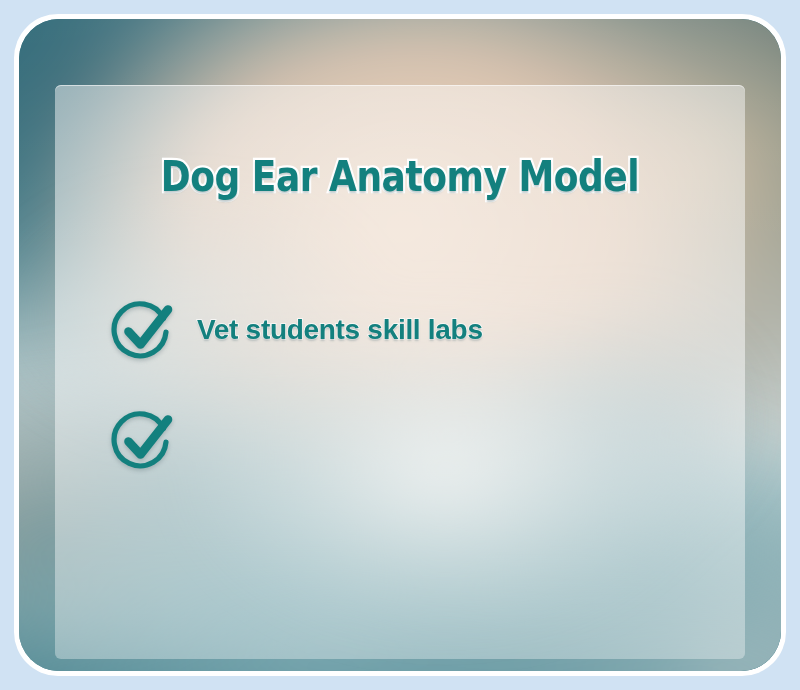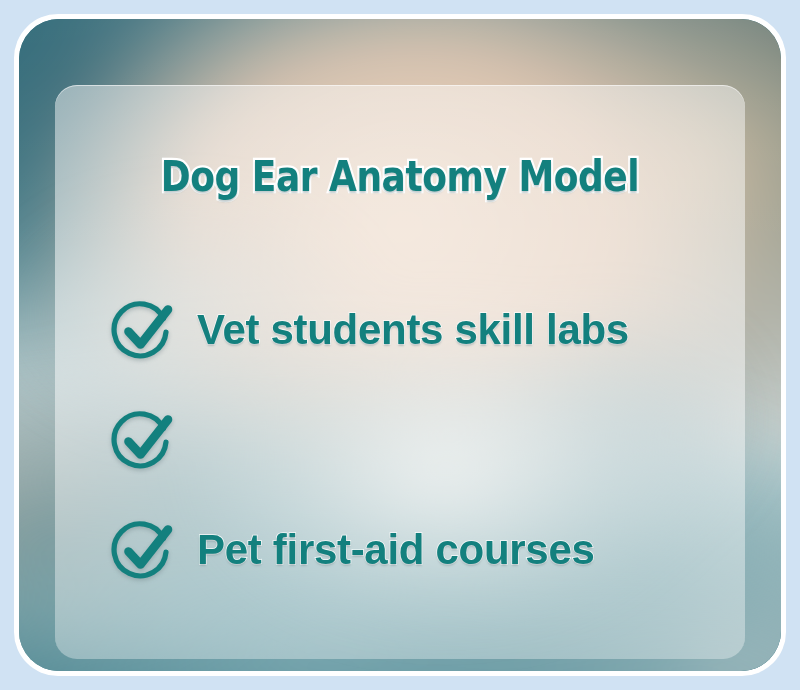--- a/index.html
+++ b/index.html
@@ -64,21 +64,21 @@
   #photo .l-tint {
     filter:none;
     background:linear-gradient(180deg, rgba(255,255,255,0.05), rgba(255,255,255,0) 40%);
   }
 
   
   #panel {
     position:absolute;
     left:41px; top:71px;
     width:690px; height:574px;
-    border-radius:22px;
+    border-radius:6px;
     background:linear-gradient(180deg,
         rgba(255,255,255,0.46) 0%,
         rgba(255,255,255,0.52) 38%,
         rgba(255,255,255,0.44) 74%,
         rgba(255,255,255,0.34) 100%);
     box-shadow:inset 0 1px 0 rgba(255,255,255,0.55);
     padding-left:44px;
   }
 
   
@@ -116,21 +116,21 @@
     flex:0 0 auto;
     width:64px; height:64px;
     margin-right:22px;
     filter:drop-shadow(0 2px 2px rgba(110,130,135,0.45));
   }
   .check-icon svg { display:block; width:64px; height:64px; }
 
   .bullet-label {
     font-family:"Liberation Sans", sans-serif;
     font-weight:bold;
-    font-size:42px;
+    font-size:28px;
     line-height:1;
     color:#13807e;
     -webkit-text-stroke:1.6px rgba(255,255,255,0.85);
     paint-order:stroke fill;
     text-shadow:0 2px 2px rgba(120,140,145,0.4);
     white-space:nowrap;
     letter-spacing:-0.3px;
   }
 </style>
 </head>
@@ -164,26 +164,17 @@
 
         <div class="bullet">
           <span class="check-icon">
             <svg viewBox="0 0 64 64">
               <path d="M52.5 20.5 A26 26 0 1 0 55 34" fill="none" stroke="#13807e" stroke-width="5.2" stroke-linecap="round"></path>
               <path d="M17.5 33.5 L29.5 46.5 L57 11.5" fill="none" stroke="#13807e" stroke-width="8.6" stroke-linecap="round" stroke-linejoin="round"></path>
             </svg>
           </span>
         </div>
 
-        <div class="bullet">
-          <span class="check-icon">
-            <svg viewBox="0 0 64 64">
-              <path d="M52.5 20.5 A26 26 0 1 0 55 34" fill="none" stroke="#13807e" stroke-width="5.2" stroke-linecap="round"></path>
-              <path d="M17.5 33.5 L29.5 46.5 L57 11.5" fill="none" stroke="#13807e" stroke-width="8.6" stroke-linecap="round" stroke-linejoin="round"></path>
-            </svg>
-          </span>
-          <span class="bullet-label">Pet first-aid courses</span>
-        </div>
 
       </div>
     </div>
   </div>
 </div>
 
 </body></html>

